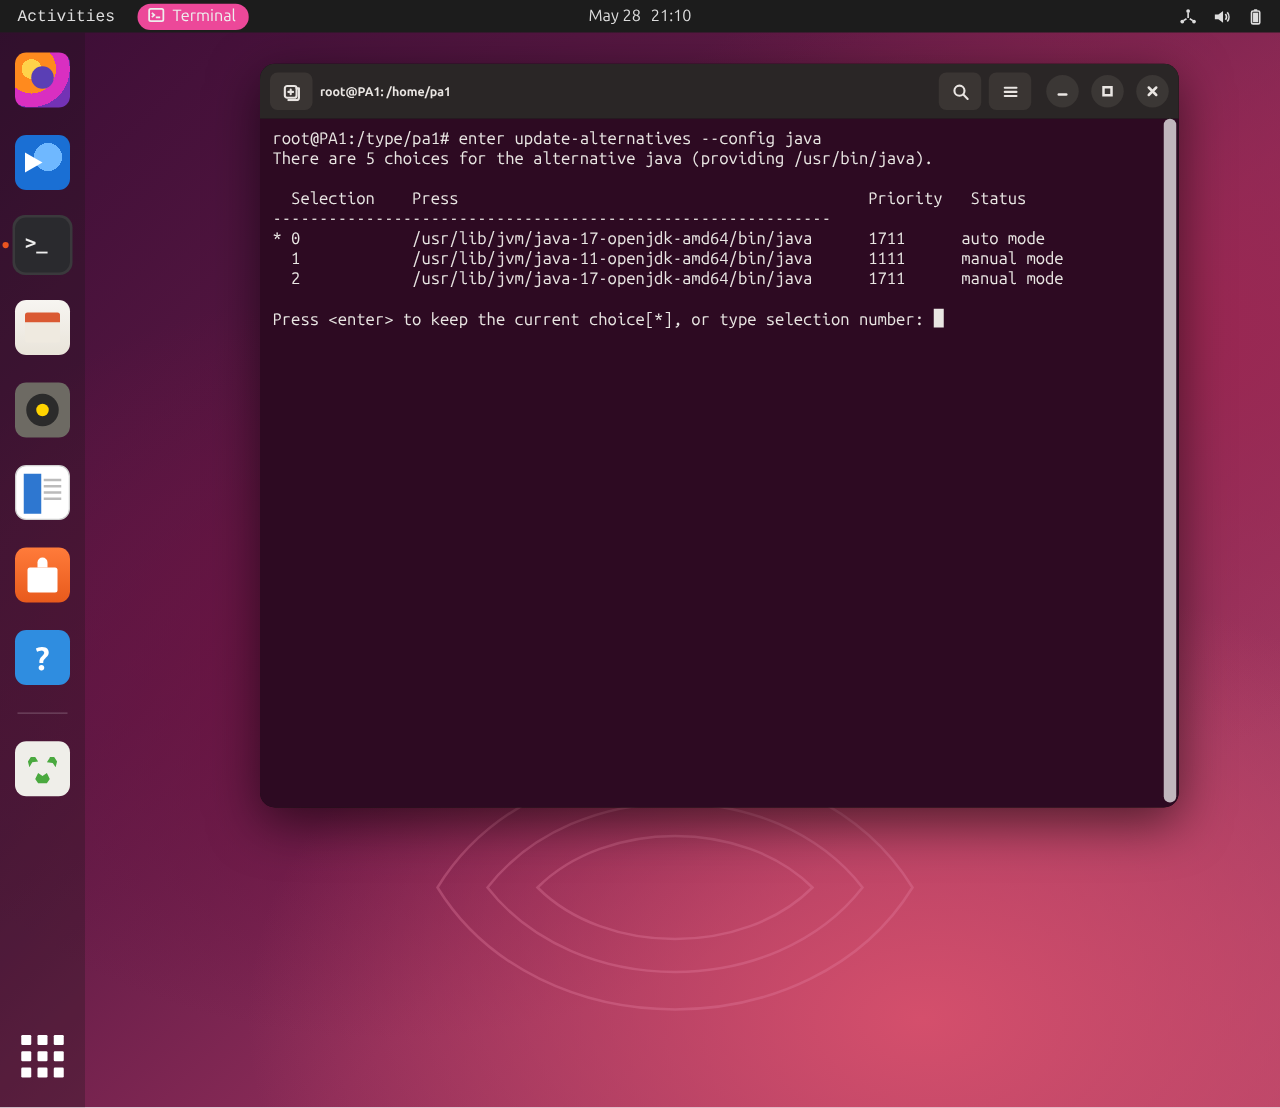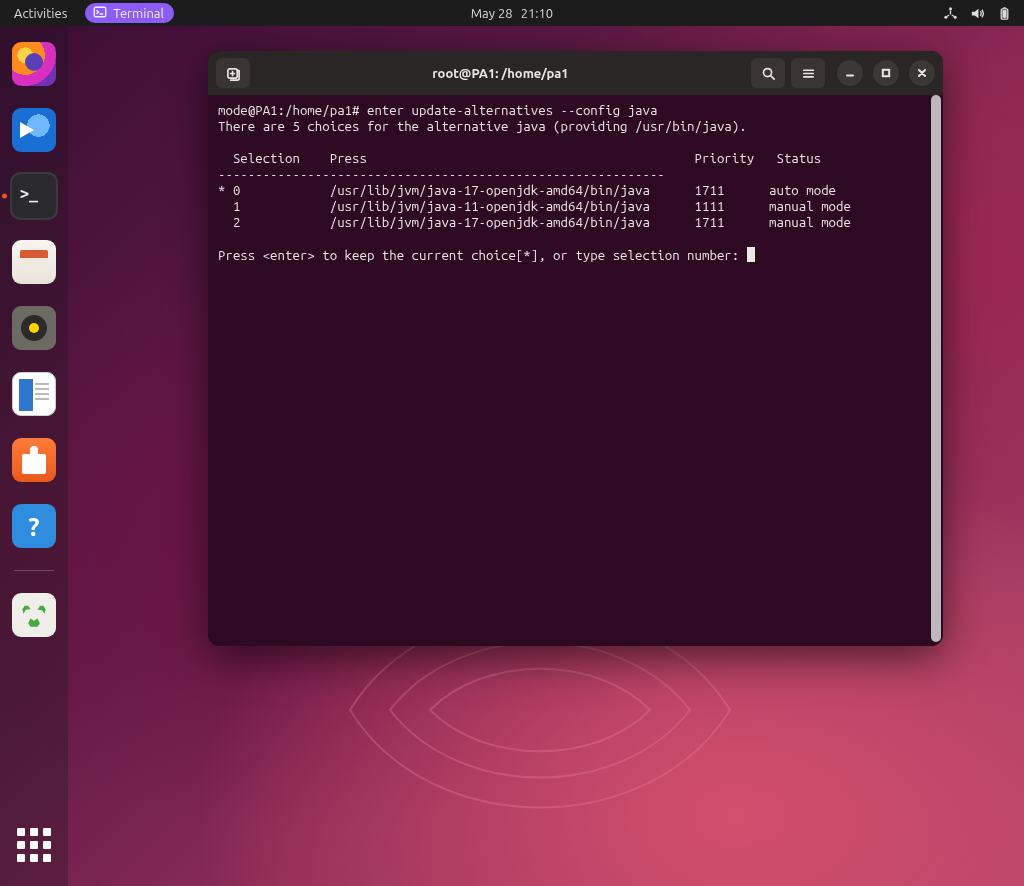--- a/index.html
+++ b/index.html
@@ -18,24 +18,24 @@
   .jelly { position:absolute; left:310px; top:560px; width:460px; height:300px; opacity:.35; }
   .jelly path { fill:none; stroke:#e47ea0; stroke-width:2; }
 
   
   .topbar {
     position: absolute; top:0; left:0; right:0; height:26px;
     background:#1c1c1c; color:#ddd; display:flex; align-items:center;
     font-size:13px; z-index:50;
   }
   .topbar .left { display:flex; align-items:center; gap:14px; padding-left:10px; }
-  .activities { padding:2px 4px; cursor:pointer; }
+  .activities { padding:2px 4px; cursor:pointer;font-family:Liberation Mono, monospace; }
   .app-pill {
     display:flex; align-items:center; gap:6px;
-    background:#8b5cf6; border-radius:14px; padding:2px 10px 2px 8px;
+    background:#ec4899; border-radius:14px; padding:2px 10px 2px 8px;
     color:#eee; cursor:pointer;
   }
   .app-pill svg { width:14px; height:14px; stroke:#eee; fill:none; stroke-width:1.6; }
   .topbar .center { position:absolute; left:50%; transform:translateX(-50%); display:flex; gap:8px; }
   .topbar .right { margin-left:auto; display:flex; align-items:center; gap:12px; padding-right:12px; }
   .tray svg { width:15px; height:15px; fill:#ddd; }
   .tray { display:flex; align-items:center; }
 
   
   .dock {
@@ -90,21 +90,21 @@
   }
   .titlebar{
     height:44px; background:#2a2626; display:flex; align-items:center; color:#eae6e3;
     padding:0 8px; gap:6px;
   }
   .tb-btn{
     width:34px;height:30px;border-radius:6px;background:#3a3533;
     display:flex;align-items:center;justify-content:center;cursor:pointer;
   }
   .tb-btn svg{width:15px;height:15px;stroke:#e9e5e2;fill:none;stroke-width:1.8;stroke-linecap:round;stroke-linejoin:round;}
-  .tb-title{flex:1;text-align:center;font-weight:600;font-size:13px;}
+  .tb-title{flex:1;text-align:left;font-weight:600;font-size:10px;}
   .win-ctrls{display:flex;gap:10px;margin-left:6px;}
   .win-circle{width:26px;height:26px;border-radius:50%;background:#3b3735;display:flex;align-items:center;justify-content:center;cursor:pointer;}
   .win-circle svg{width:12px;height:12px;stroke:#eae6e3;fill:none;stroke-width:2;stroke-linecap:round;}
 
   .term-body{
     position:absolute; top:44px; left:0; right:0; bottom:0;
     background:#2d0a22; color:#e9e6e3;
     font:13.3px/16px "Ubuntu Mono","DejaVu Sans Mono",monospace;
     padding:8px 10px 8px 10px; white-space:pre; overflow:hidden;
   }
@@ -250,21 +250,21 @@
           </svg>
         </div>
       <div class="win-circle">
           <svg viewBox="0 0 12 12">
             <path d="M3 3l6 6M9 3l-6 6"></path>
           </svg>
         </div>
     </div>
   </div>
 
-  <div class="term-body"><span>mode@PA1:/home/pa1# </span><span>enter update-alternatives --config java</span>
+  <div class="term-body"><span>root@PA1:/type/pa1# </span><span>enter update-alternatives --config java</span>
 <span>There are 5 choices for the alternative java (providing /usr/bin/java).</span>
 
 <span>  Selection    Press                                            Priority   Status</span>
 <span>------------------------------------------------------------</span>
 <span>* 0            /usr/lib/jvm/java-17-openjdk-amd64/bin/java      1711      auto mode</span>
 <span>  1            /usr/lib/jvm/java-11-openjdk-amd64/bin/java      1111      manual mode</span>
 <span>  2            /usr/lib/jvm/java-17-openjdk-amd64/bin/java      1711      manual mode</span>
 
 <span>Press &lt;enter&gt; to keep the current choice[*], or type selection number: </span><span class="cursor"></span></div>
 

